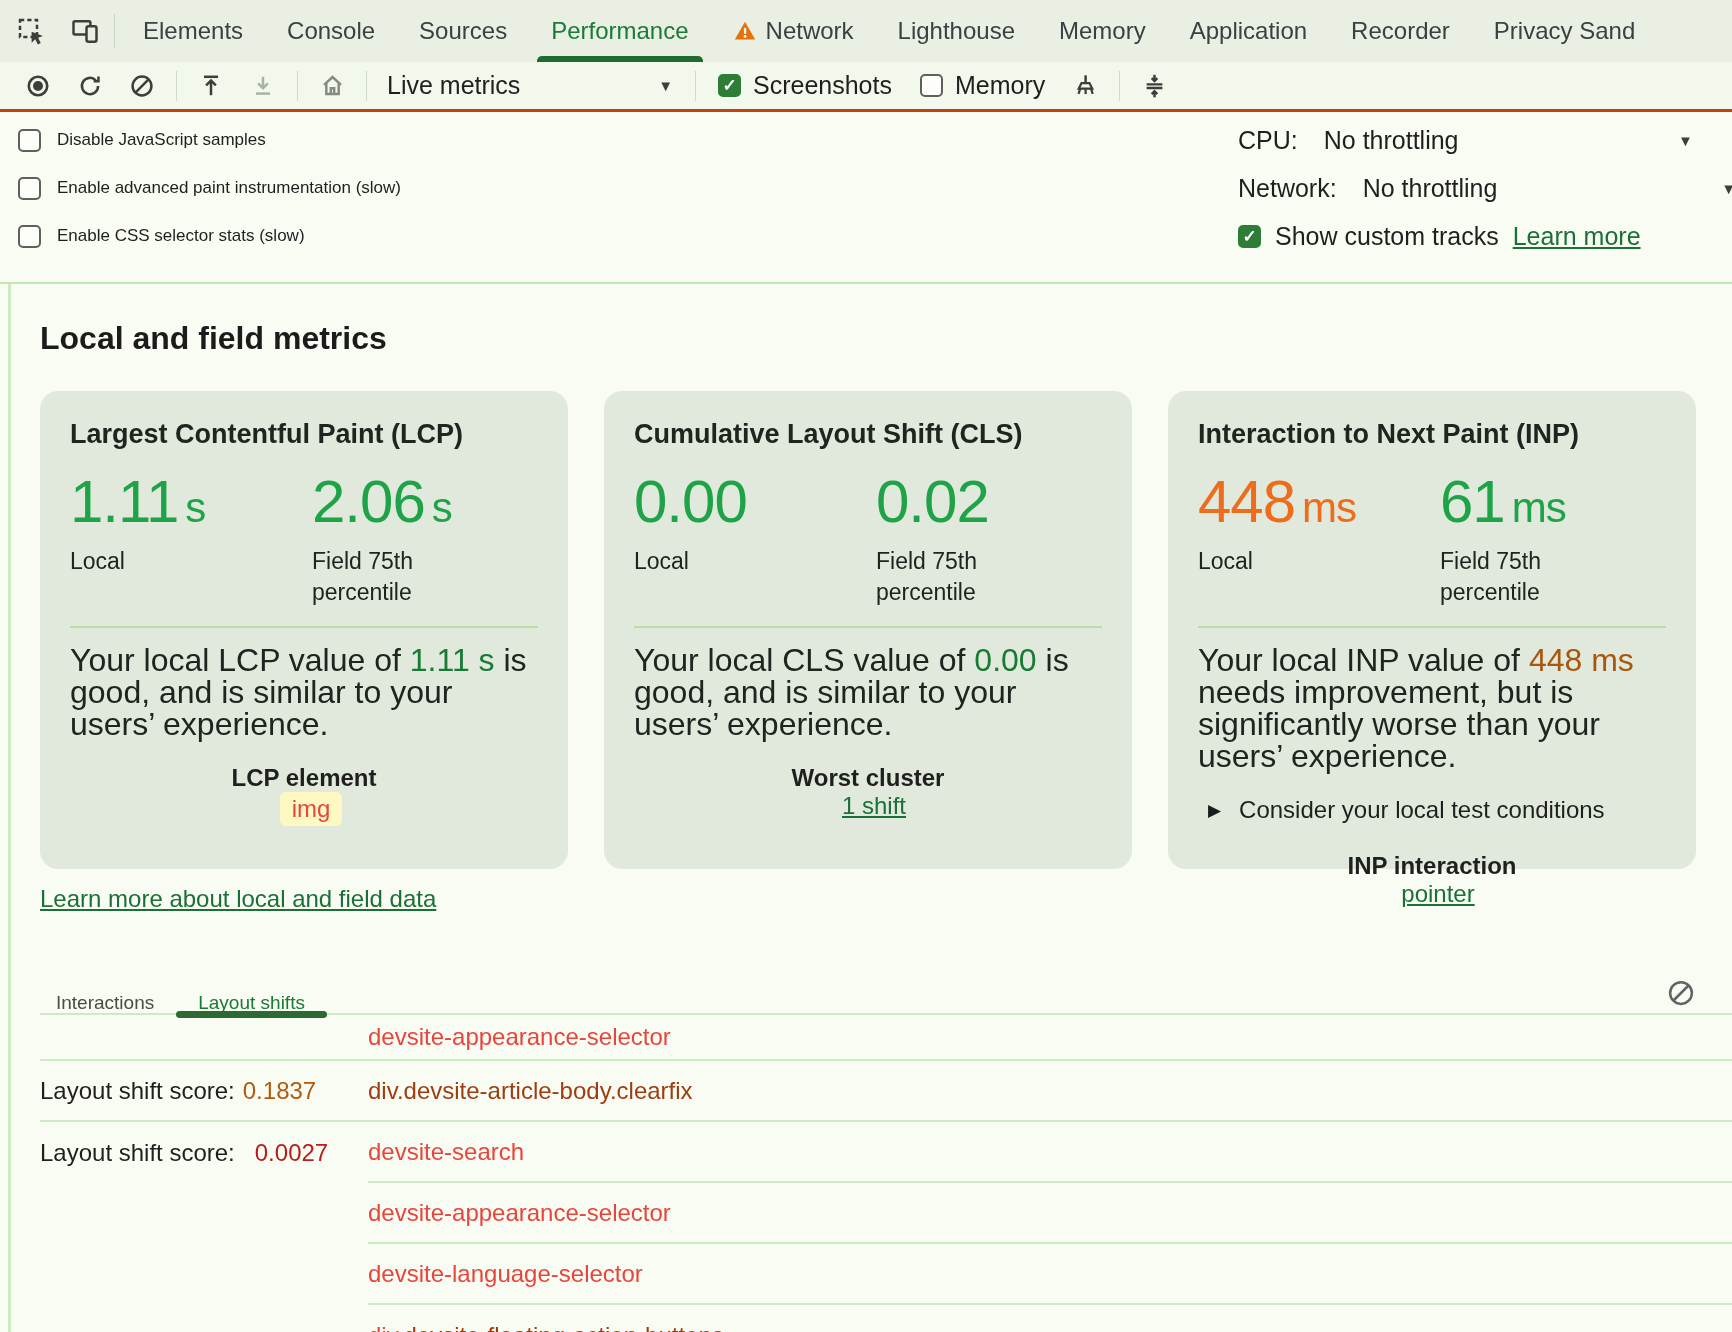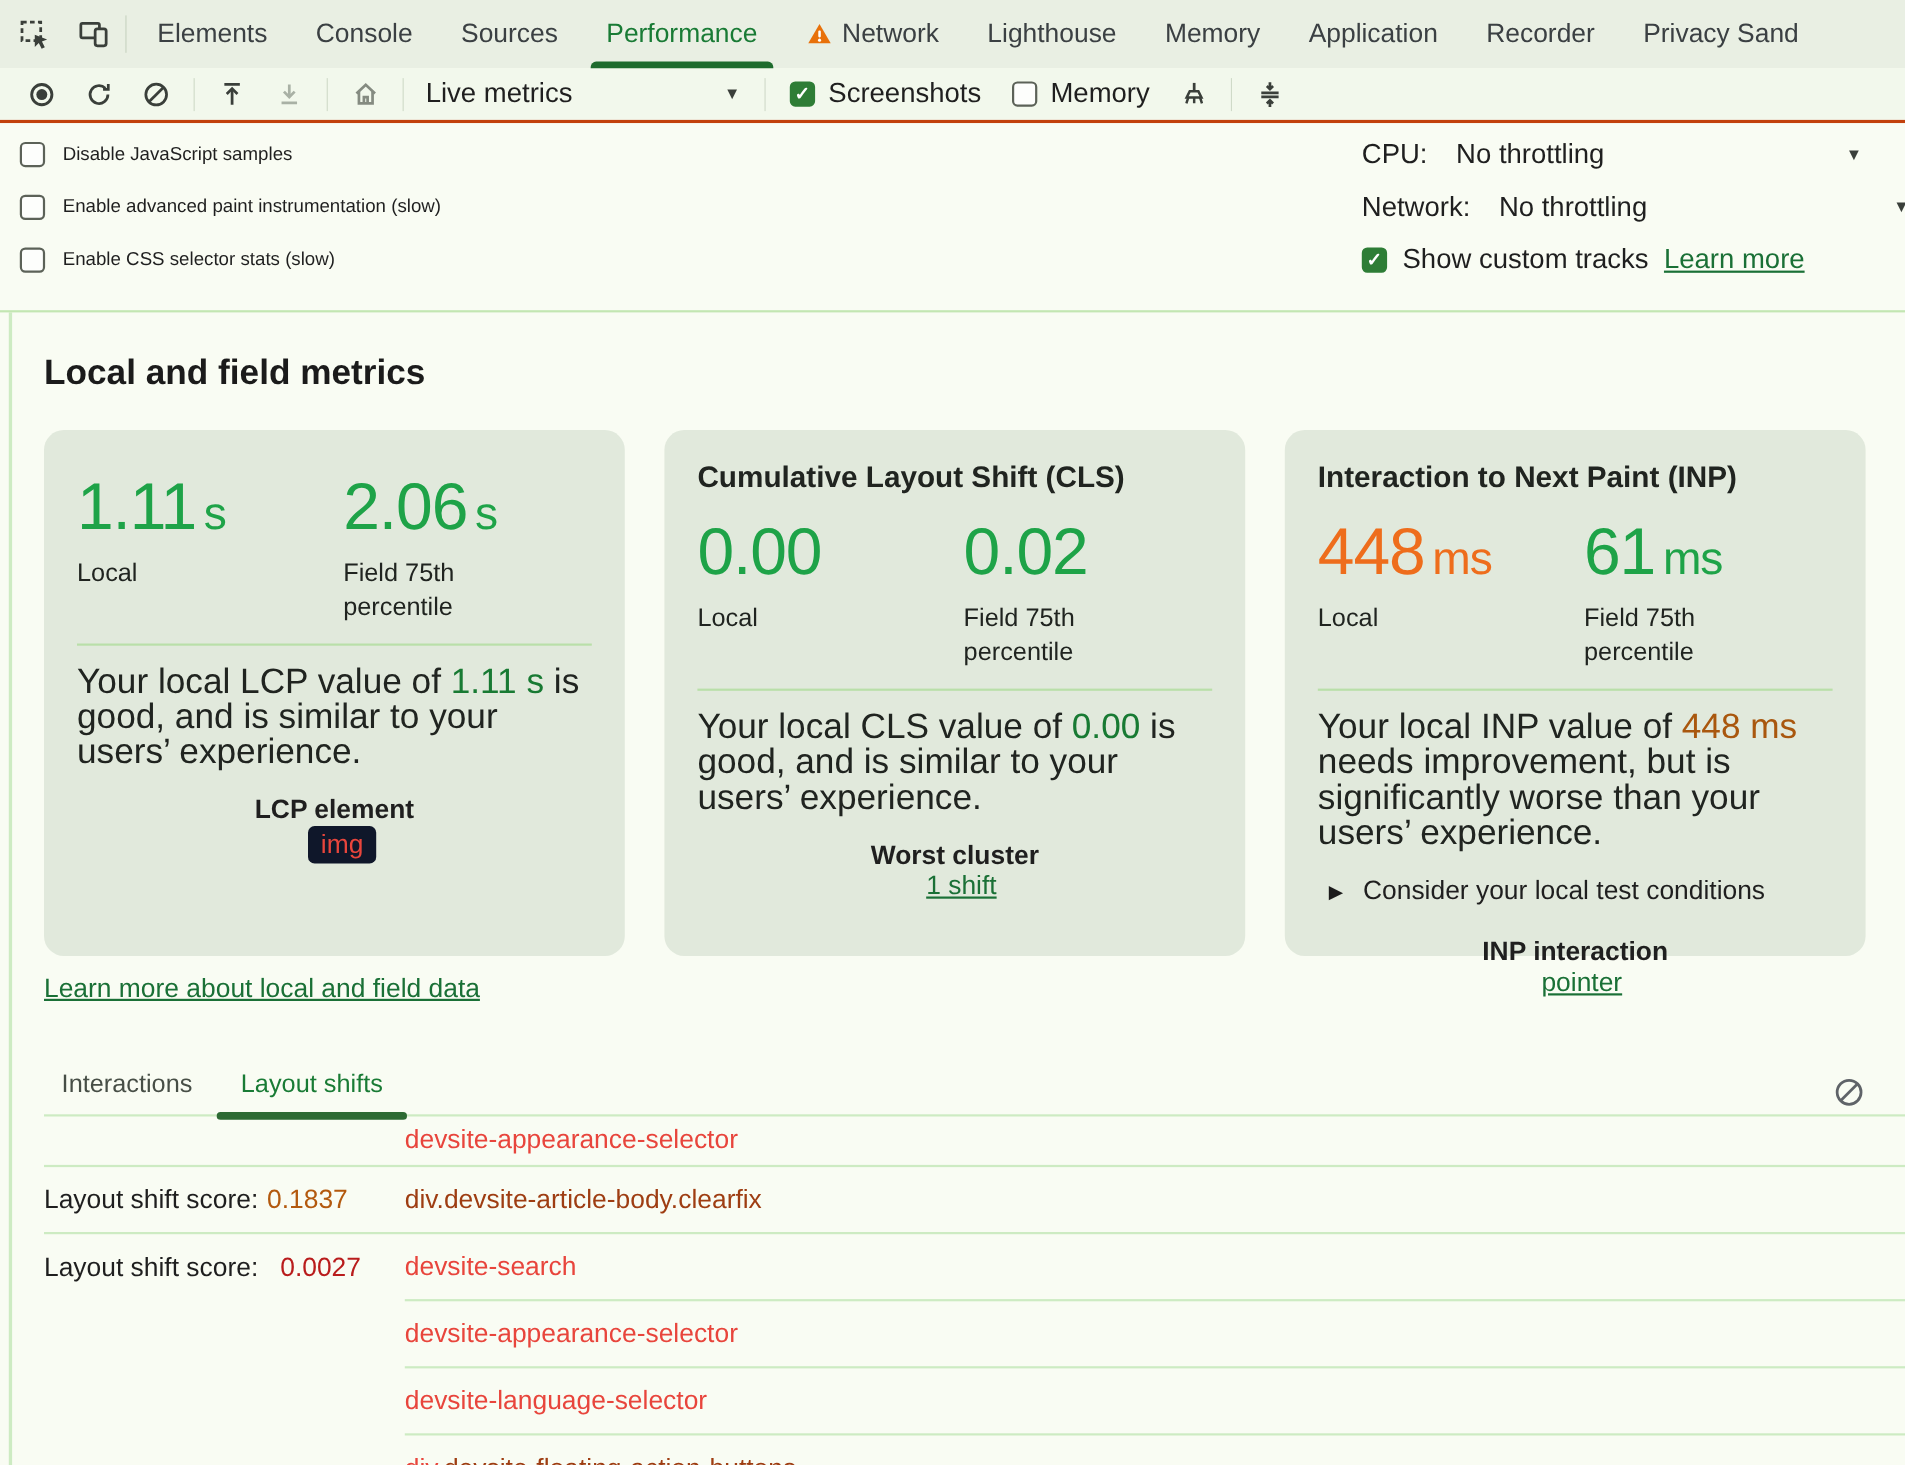--- a/index.html
+++ b/index.html
@@ -49,28 +49,28 @@
   .big .unit { font-size:42px; margin-left:7px; }
   .good { color:#1ea348; }
   .poor { color:#ee6d1c; }
   .vlabel { font-size:23px; margin-top:6px; max-width:170px; line-height:31px; color:#202420; }
   .cdiv { height:2px; background:#b9dfa9; margin-top:18px; }
   .desc { font-size:32px; line-height:32px; margin:16px 0 0 0; color:#202420; }
   .dv-good { color:#187a33; }
   .dv-poor { color:#a9570e; }
   .frow { display:flex; align-items:center; margin-top:24px; font-size:24px;flex-direction:column; }
   .flabel { font-weight:700; }
-  .chip { background:#0f172a; color:#e8453c; border-radius:6px; padding:3px 12px; margin-left:14px; }
+  .chip { background:#fef9c3; color:#e8453c; border-radius:6px; padding:3px 12px; margin-left:14px; }
   .frow .glink { margin-left:12px; }
   .disc { display:flex; align-items:center; gap:18px; margin-top:24px; font-size:24px; font-weight:500; padding-left:10px; }
   .tri { font-size:17px; color:#1b1b1b; }
   .learn { display:inline-block; margin-top:16px; font-size:24px; }
   
   .logtabs { display:flex; align-items:center; margin-top:60px; height:42px; border-bottom:2px solid #cdebc2; position:relative; }
-  .ltab { font-size:23px; font-weight:500; color:#474e46; padding:0 16px; height:42px; display:flex; align-items:flex-start; position:relative; margin-right:12px; cursor:default; }
+  .ltab { font-size:19px; font-weight:500; color:#474e46; padding:0 16px; height:42px; display:flex; align-items:flex-end; position:relative; margin-right:12px; cursor:default; }
   .ltab.active { color:#197b35; }
   .ltab.active::after { content:""; position:absolute; left:-6px; right:-6px; bottom:-4px; height:7px; background:#2d6a33; border-radius:5px; }
   .clearbtn { margin-left:auto; margin-right:36px; width:30px; height:30px; }
   .lrow { display:flex; align-items:stretch; height:61px; font-size:24px; }
   .lrow.first { height:46px; }
   .lrow.bfull { border-bottom:2px solid #cdebc2; }
   .cell1 { width:328px; display:flex; align-items:center;text-align:right; }
   .cell2 { flex:1; display:flex; align-items:center; }
   .lrow.bcol2 .cell2 { border-bottom:2px solid #cdebc2; }
   .sv-poor { color:#b3590e; font-weight:500; margin-left:8px; }
@@ -248,20 +248,21 @@
     </div>
   </div>
 </div>
 
 <div class="main">
   <h1 class="metrics-h">Local and field metrics</h1>
 
   <div class="cards">
 
     <div class="card">
+      <h2>Largest Contentful Paint (LCP)</h2>
       <div class="vals">
         <div class="vcol1">
           <div class="big good"><span>1.11</span><span class="unit">s</span></div>
           <div class="vlabel">Local</div>
         </div>
         <div class="vcol2">
           <div class="big good"><span>2.06</span><span class="unit">s</span></div>
           <div class="vlabel">Field 75th percentile</div>
         </div>
       </div>

